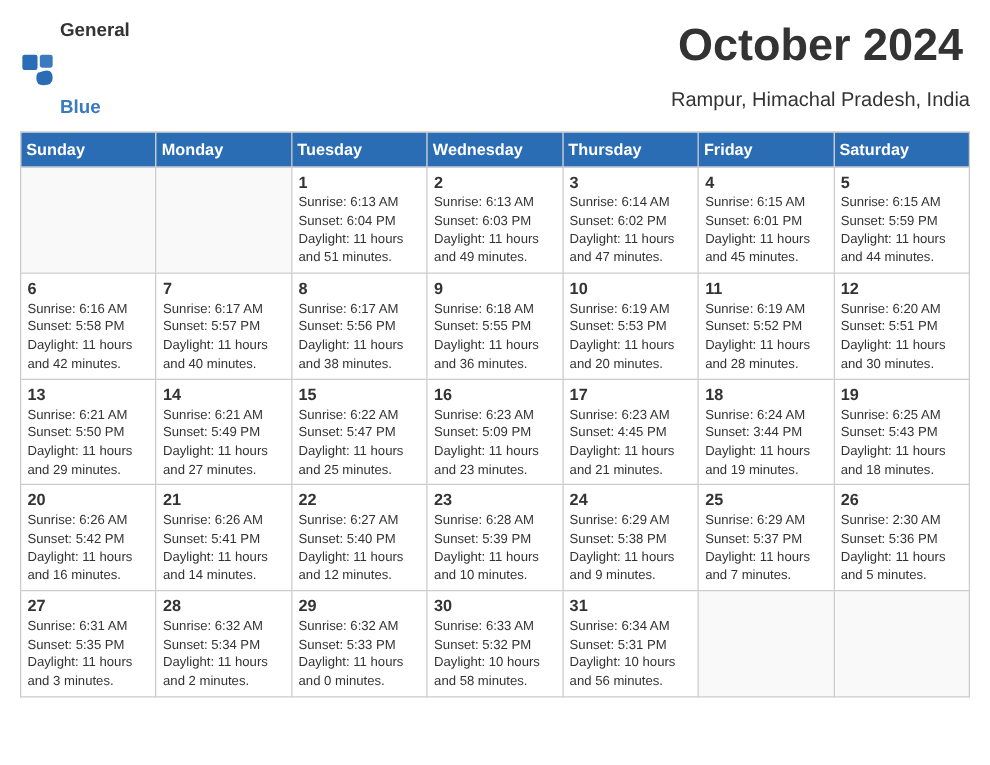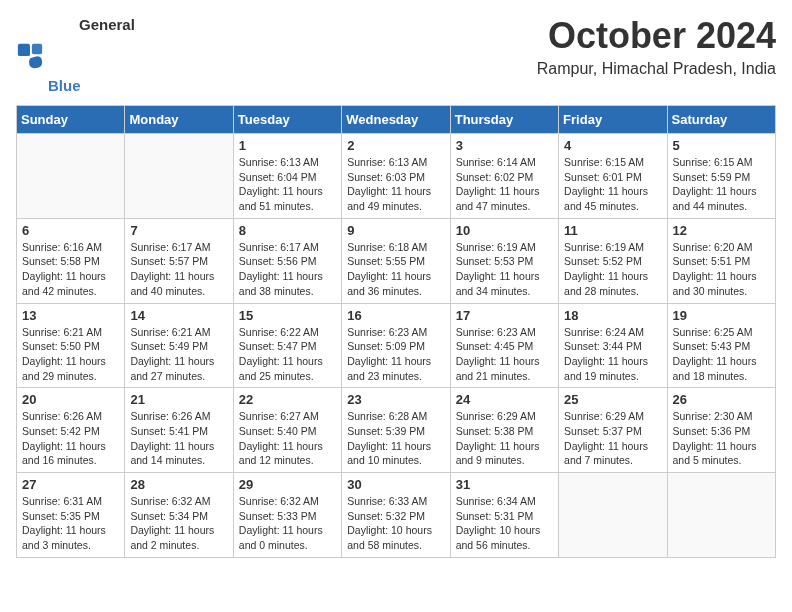--- a/index.html
+++ b/index.html
@@ -19,46 +19,45 @@
     .logo {
       display: flex;
       align-items: center;
       gap: 4px;
     }
     .logo-text-general {
       font-size: 15px;
       font-weight: bold;
       color: #333;
       line-height: 1.2;
-      margin-left: 31px;
     }
     .logo-text-blue {
       font-size: 15px;
       font-weight: bold;
       color: #3a7abf;
       line-height: 1.2;
       margin-top: 43px;
     }
     .logo-icon {
       width: 28px;
       height: 28px;
     }
     .title-area {
-      text-align: right;
+      text-align: center;
     }
     .main-title {
       font-size: 36px;
       font-weight: bold;
       color: #333;
       line-height: 1.1;
     }
     .subtitle {
       font-size: 16px;
       color: #333;
-      margin-top: 4px;
+      margin-top: 16px;
     }
     .calendar {
       width: 100%;
       border-collapse: collapse;
       font-size: 11px;
       padding-left: 48px;
     }
     .calendar th {
       background-color: #2a6db5;
       color: #fff;
@@ -181,21 +180,21 @@
         <td>
           <div class="day-num">9</div>
           <div class="day-info">Sunrise: 6:18 AM</div>
           <div class="day-info">Sunset: 5:55 PM</div>
           <div class="day-info">Daylight: 11 hours and 36 minutes.</div>
         </td>
         <td>
           <div class="day-num">10</div>
           <div class="day-info">Sunrise: 6:19 AM</div>
           <div class="day-info">Sunset: 5:53 PM</div>
-          <div class="day-info">Daylight: 11 hours and 34 minutes.</div>
+          <div class="day-info">Daylight: 11 hours and 20 minutes.</div>
         </td>
         <td>
           <div class="day-num">11</div>
           <div class="day-info">Sunrise: 6:19 AM</div>
           <div class="day-info">Sunset: 5:52 PM</div>
           <div class="day-info">Daylight: 11 hours and 28 minutes.</div>
         </td>
         <td>
           <div class="day-num">12</div>
           <div class="day-info">Sunrise: 6:20 AM</div>

